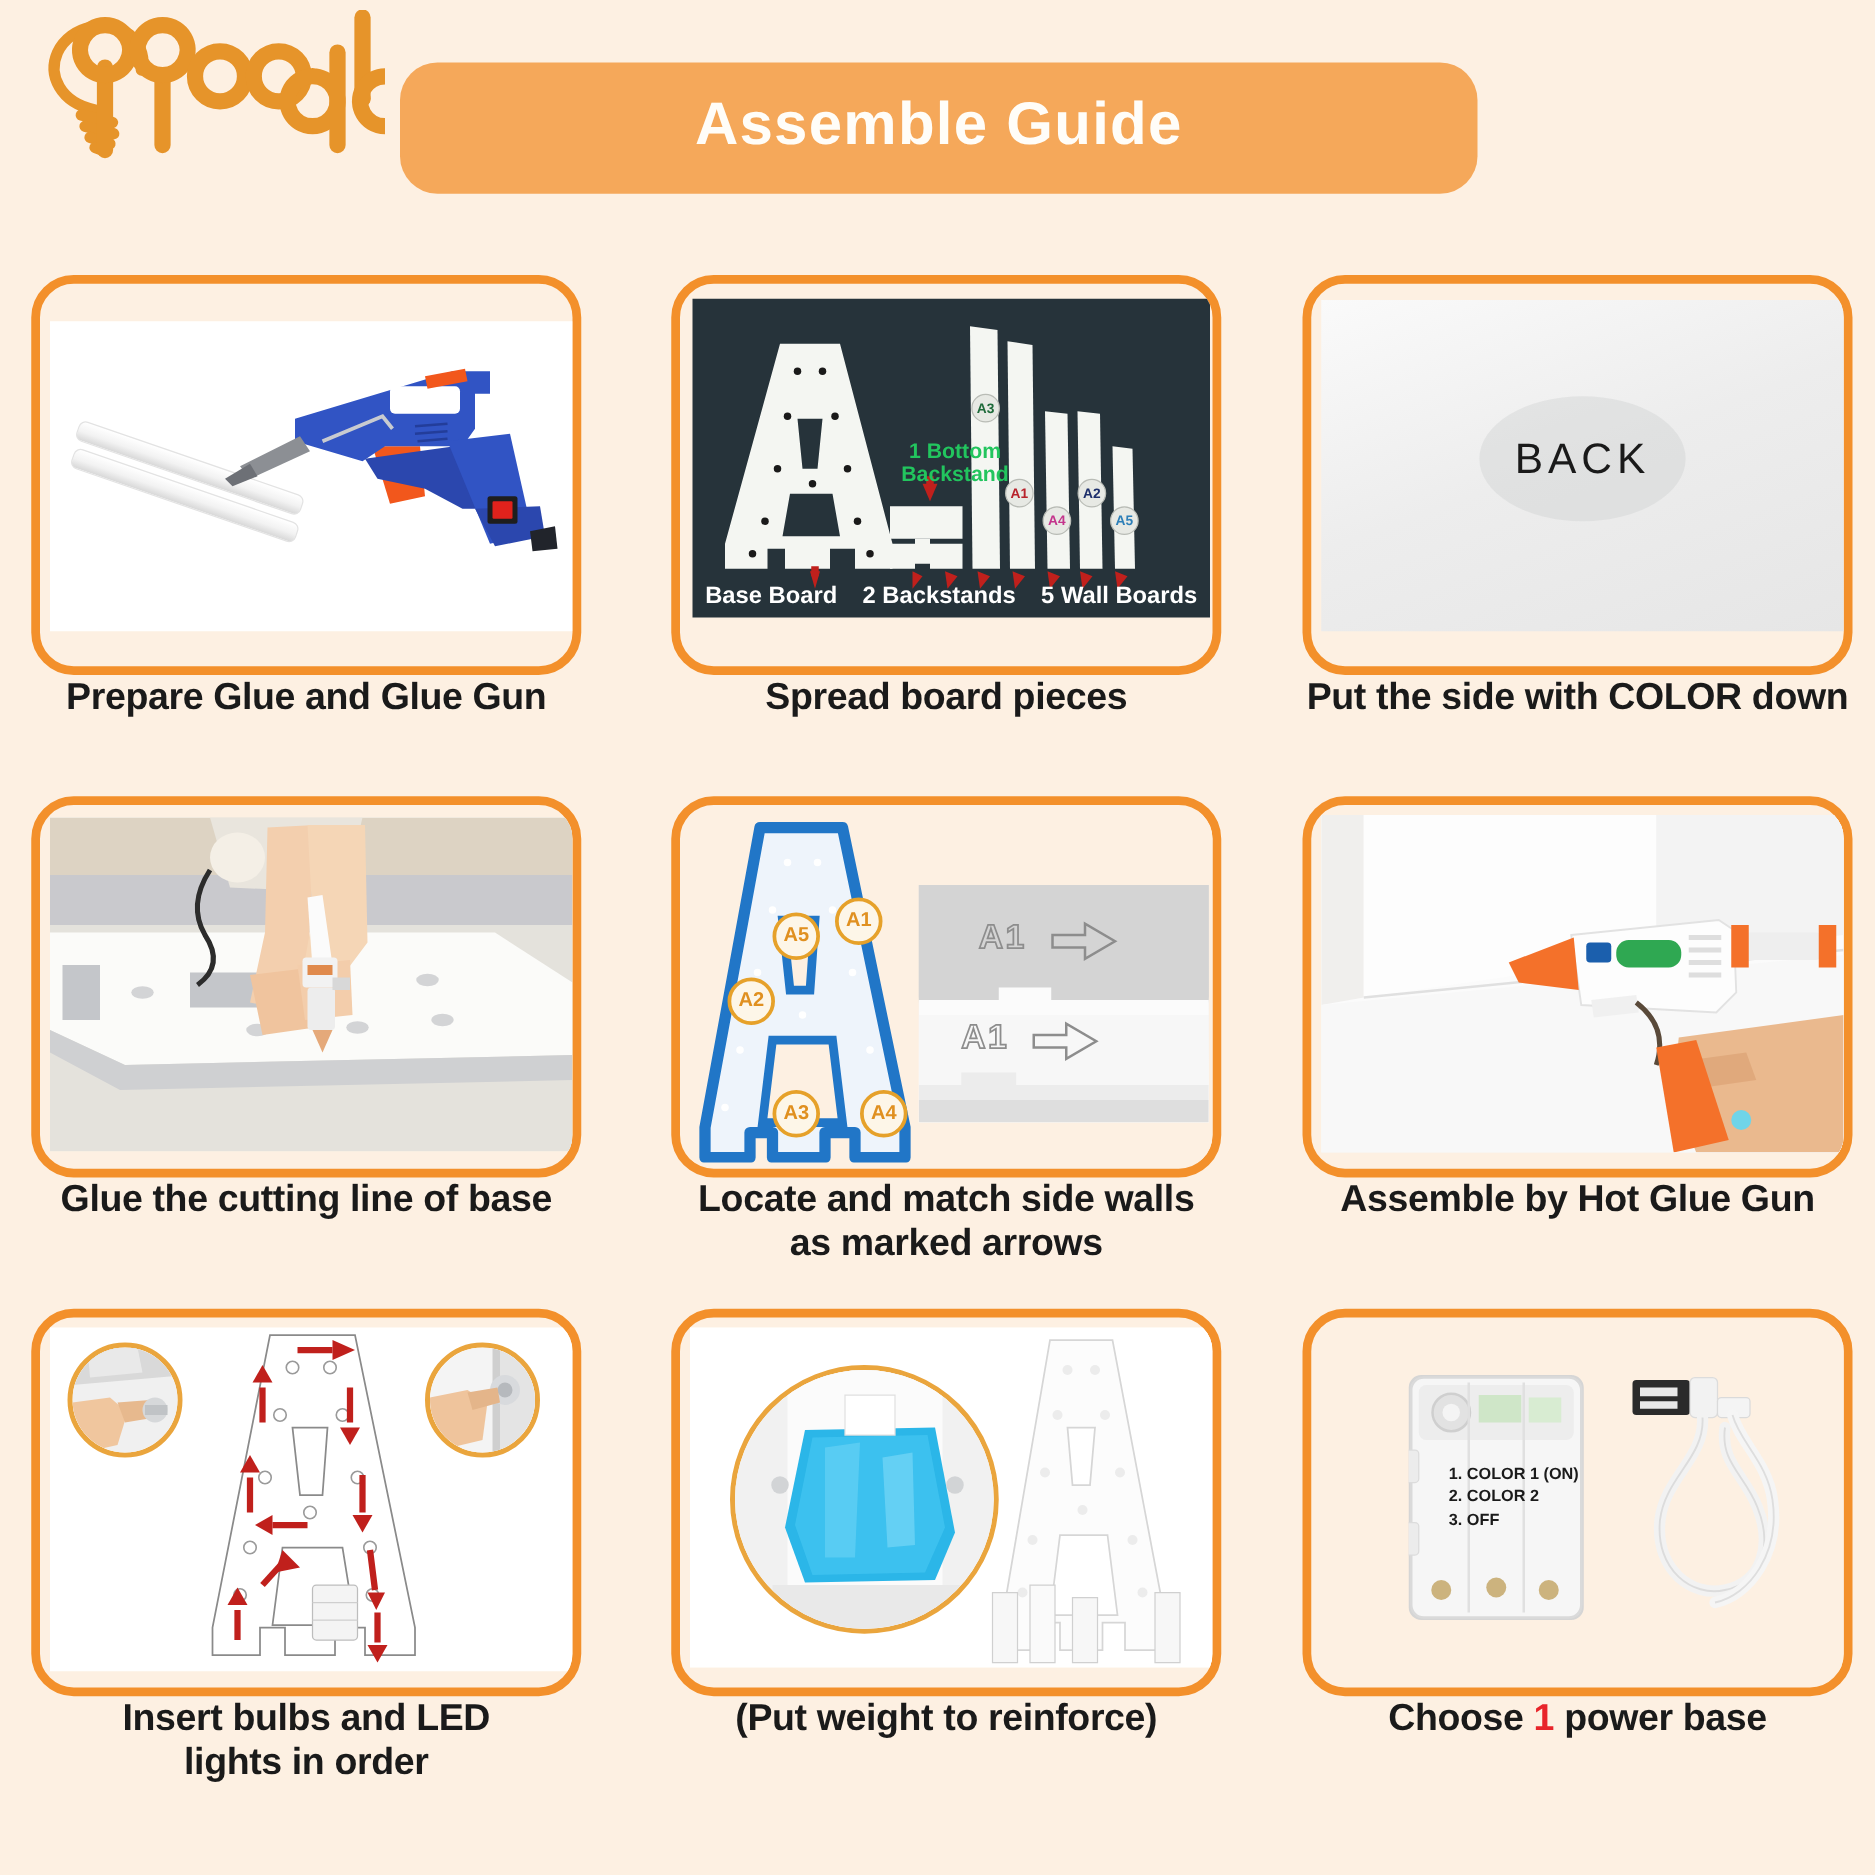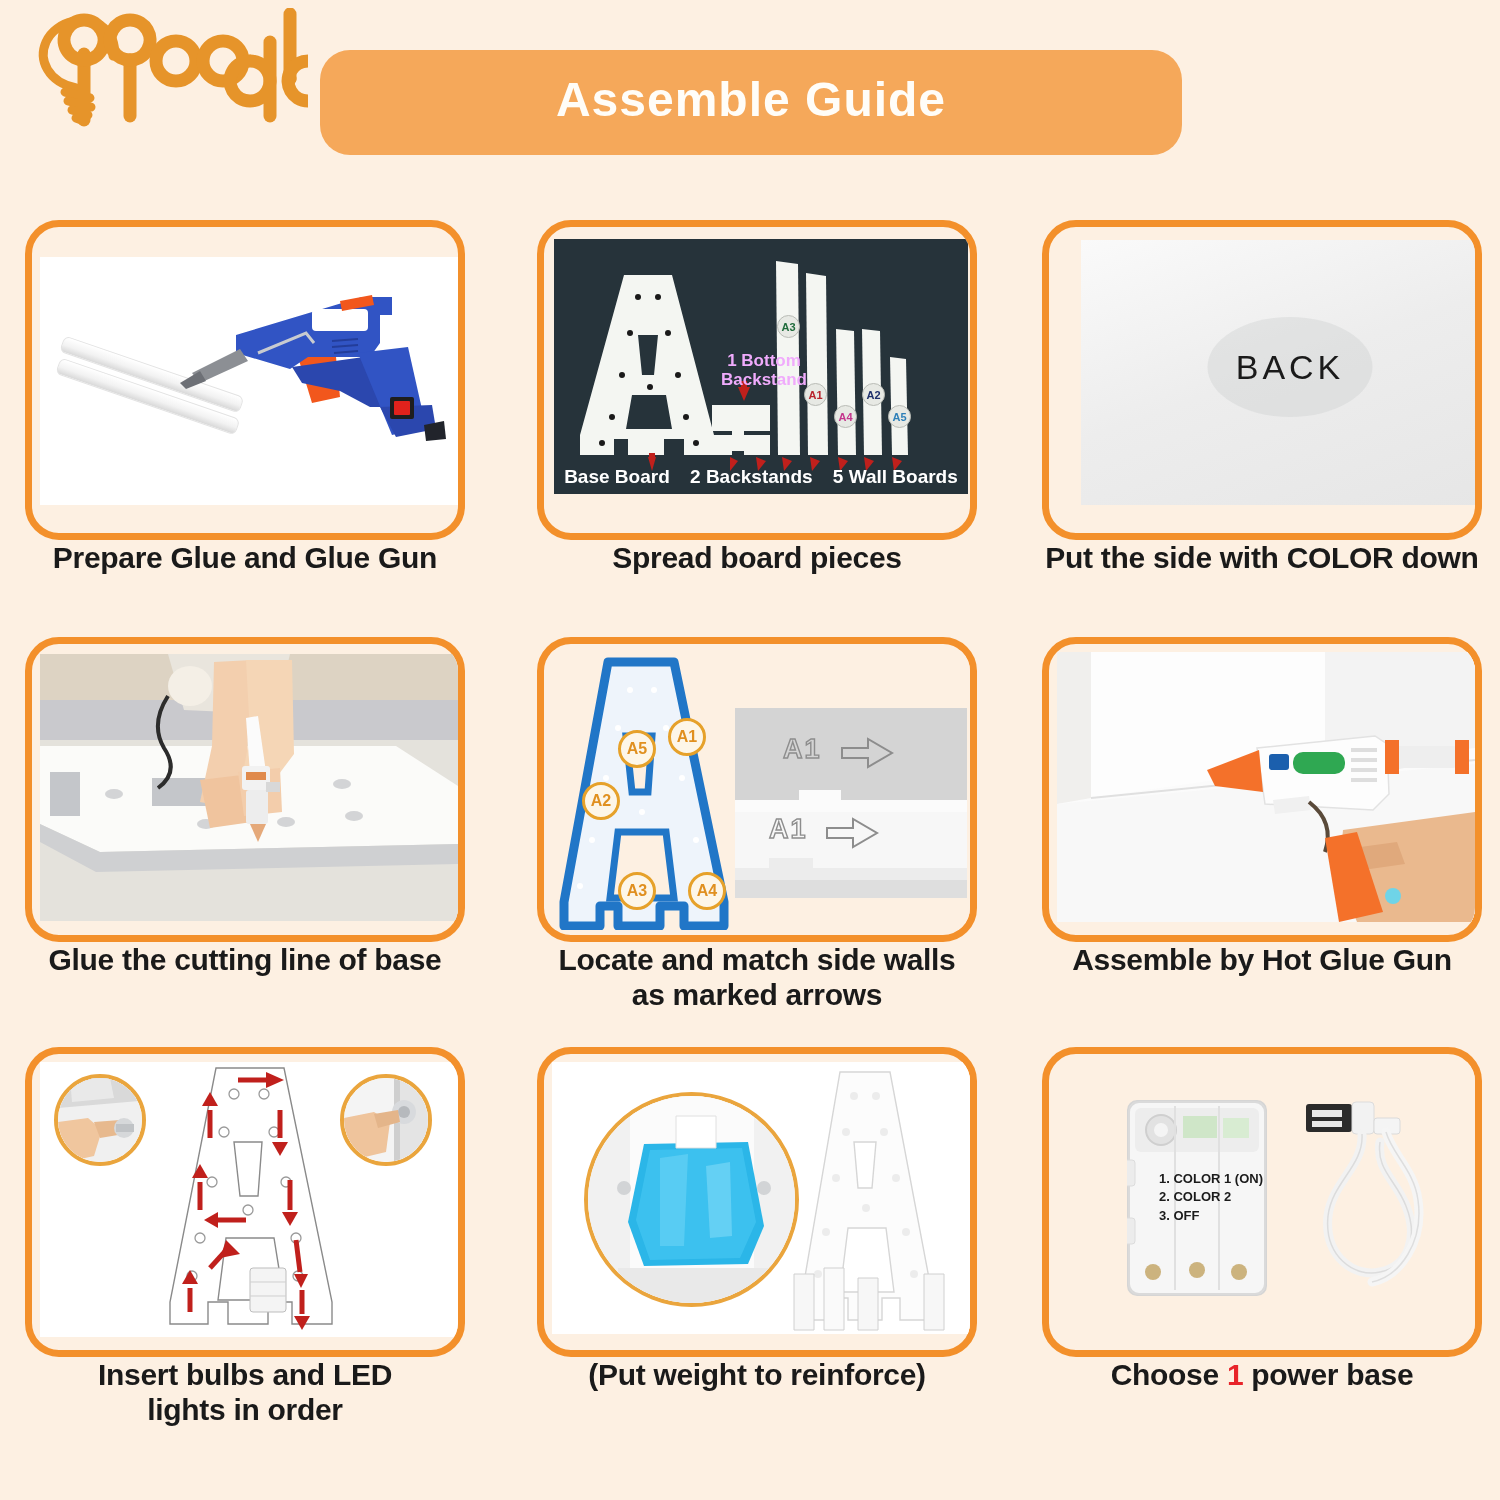--- a/index.html
+++ b/index.html
@@ -111,36 +111,35 @@
     border-radius: 50%;
     background: #e7e9e4;
     border: 1px solid #b9bcb6;
     font-size: 11px;
     font-weight: bold;
     display: flex; align-items: center; justify-content: center;
     font-family: "Liberation Sans", sans-serif;
   }
   .p2-note {
     position: absolute;
-    color: #f0abfc; font-weight: bold; font-size: 17px;
+    color: #22c55e; font-weight: bold; font-size: 17px;
     line-height: 1.12; text-align: center;
     font-family: "Liberation Sans", sans-serif;
   }
   .p2-foot {
     position: absolute; bottom: 6px; left: 0; width: 100%;
     display: flex; justify-content: space-around;
     color: #fff; font-weight: bold; font-size: 19px;
     font-family: Liberation Sans, sans-serif;
   }
 
   
   .p3-img {
     left: 8px; top: 13px; width: 418px; height: 265px;
     background: linear-gradient(160deg,#fafafa 0%, #ededed 48%, #e6e6e6 100%);
-    margin-left: 24px;
   }
   .back-oval {
     position: absolute; left: 50%; top: 48%;
     transform: translate(-50%,-50%);
     width: 165px; height: 100px;
     border-radius: 50%;
     background: rgba(200,202,204,0.35);
     display: flex; align-items: center; justify-content: center;
   }
   .back-oval span {

